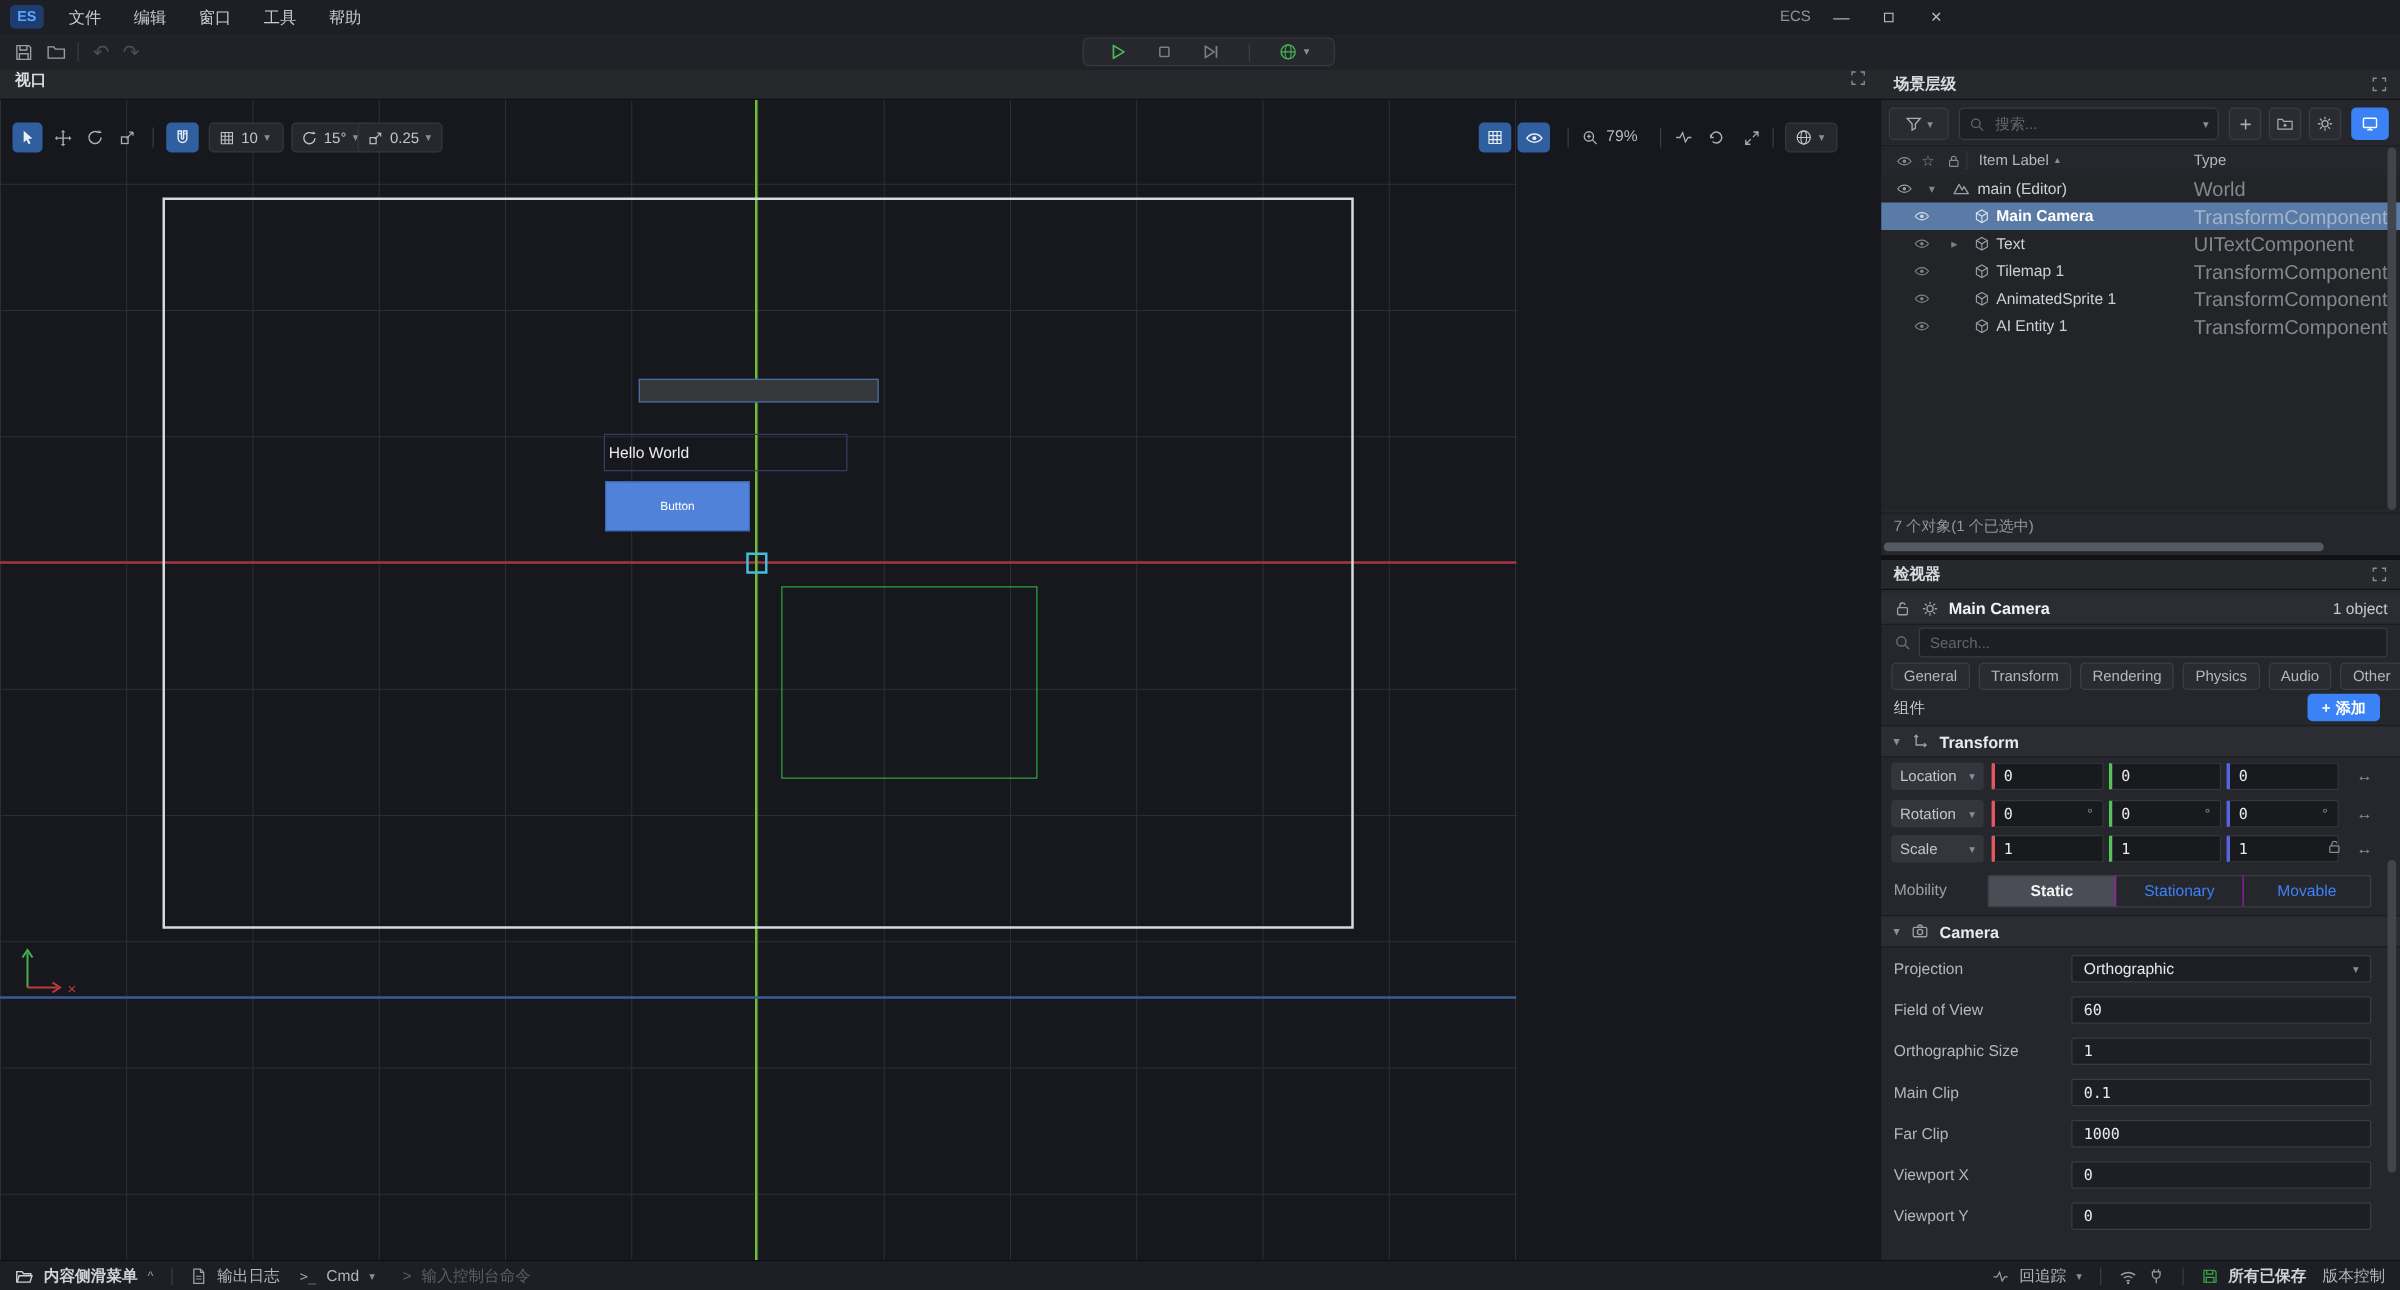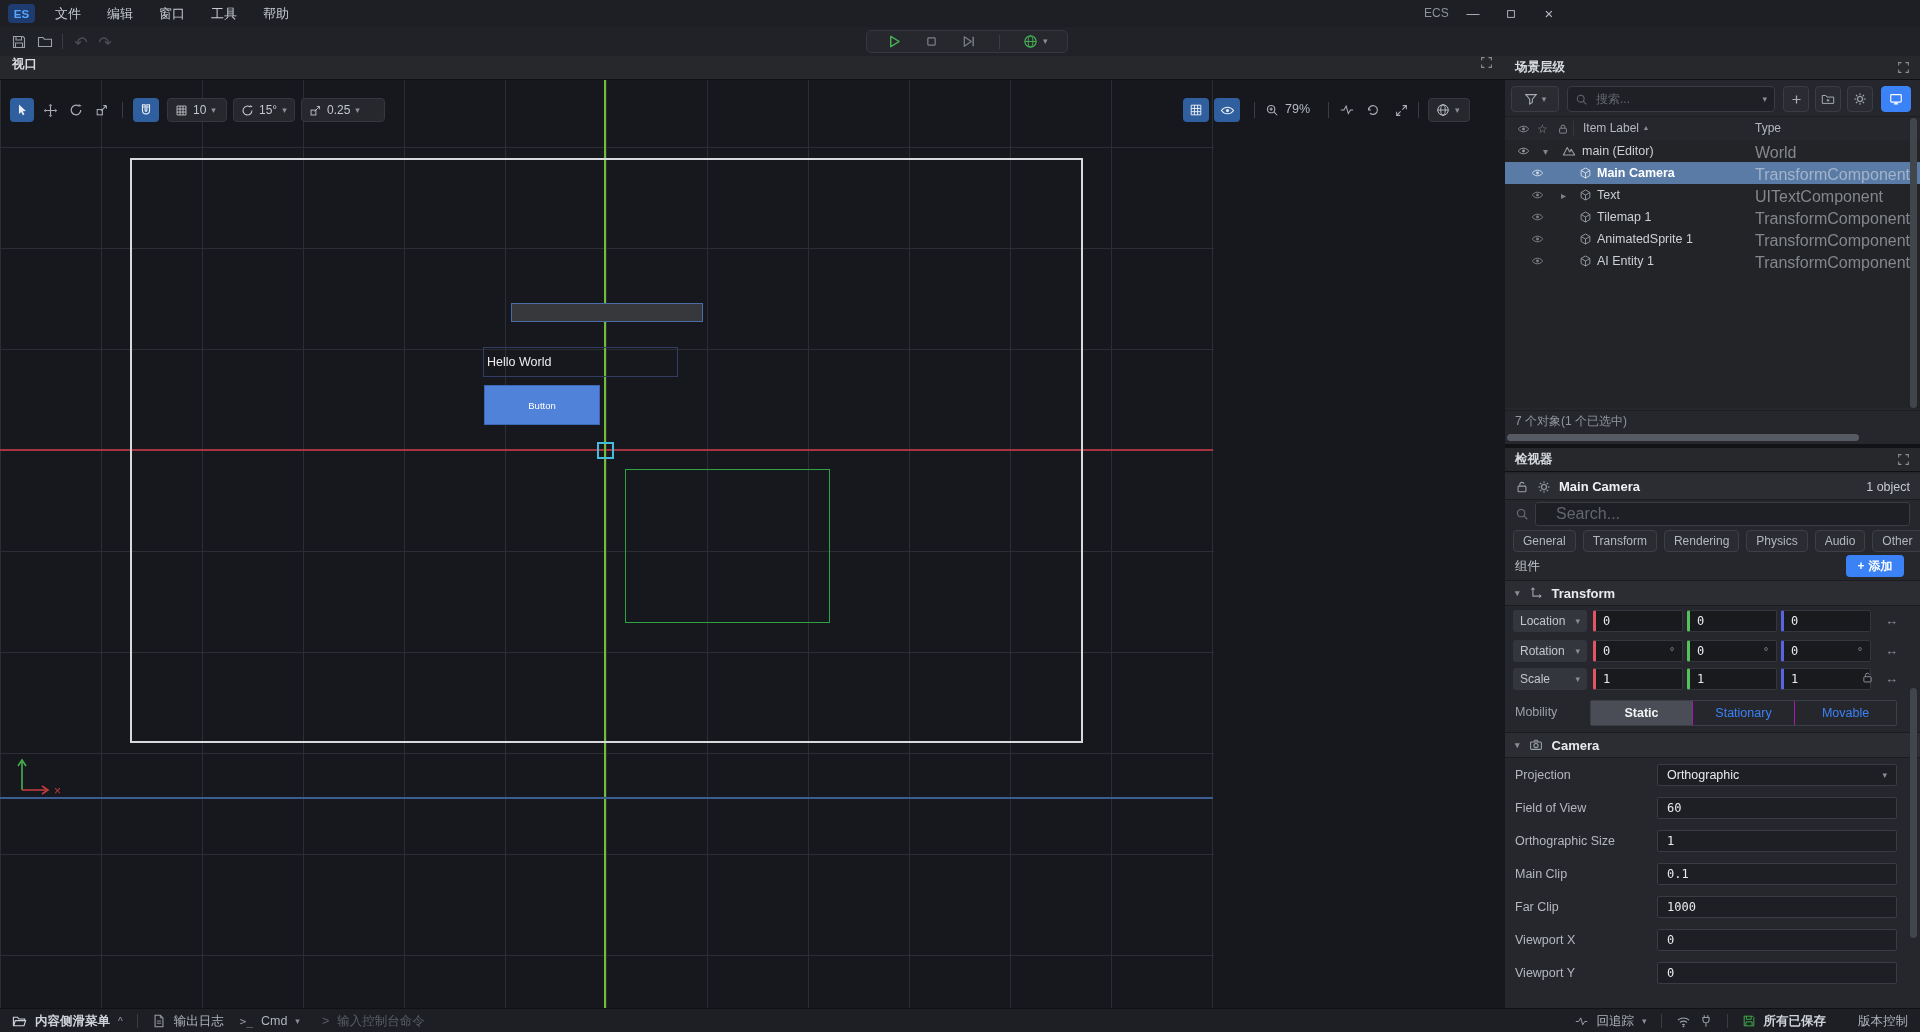--- a/index.html
+++ b/index.html
@@ -71,21 +71,21 @@
   .scrollh{position:absolute;left:2px;top:378px;width:352px;height:7px;border-radius:4px;background:#565a62;}
 
   
   .objhdr{position:absolute;left:0;top:26px;width:415px;height:26px;background:#2b2d33;border-bottom:1px solid #1a1c20;
           display:flex;align-items:center;gap:8px;padding:0 10px;box-sizing:border-box;}
   .objname{font-size:13px;font-weight:bold;color:#f0f1f3;}
   .objcount{margin-left:auto;font-size:12.5px;color:#c6cad1;}
   .isearch{position:absolute;left:0;top:54px;width:415px;height:24px;display:flex;align-items:center;gap:6px;
            padding:0 10px;box-sizing:border-box;color:#6a6e76;}
   .isearch .box{flex:1;height:22px;background:#1d1f24;border:1px solid #393c43;border-radius:3px;display:flex;align-items:center;}
-  .isearch input{flex:1;background:transparent;border:none;outline:none;color:#f0abfc;font-size:16px;padding:0 8px;min-width:0;margin-left:12px;}
+  .isearch input{flex:1;background:transparent;border:none;outline:none;color:#f0abfc;font-size:12px;padding:0 8px;min-width:0;}
   .isearch input::placeholder{color:#62666e;}
   .tabs{position:absolute;left:8px;top:82px;display:flex;gap:7px;}
   .tab{height:20px;border:1px solid #3c3f46;background:#2a2c32;border-radius:4px;padding:0 9px;font-size:12px;
        color:#b3b7be;display:flex;align-items:center;}
   .comprow{position:absolute;left:0;top:106px;width:415px;height:24px;}
   .complabel{position:absolute;left:10px;top:4px;font-size:12.5px;color:#c3c7cd;}
   .addbtn{position:absolute;right:16px;top:1px;width:58px;height:22px;background:#3b82f6;border-radius:4px;color:#fff;
           font-size:12px;display:flex;align-items:center;justify-content:center;gap:4px;font-weight:bold;}
   .sect{position:absolute;left:0;width:415px;height:26px;background:#2b2d33;border-top:1px solid #1a1c20;border-bottom:1px solid #1a1c20;
         display:flex;align-items:center;gap:9px;padding:0 10px;box-sizing:border-box;font-size:13px;font-weight:bold;color:#e8eaed;}
@@ -263,21 +263,21 @@
       <span class="chev">▾</span>
     </span>
     <span class="vdd" style="left:233px;width:62px">
       <svg class="ic" width="13" height="13" viewBox="0 0 16 16">
           <path d="M13.5 8a5.5 5.5 0 1 1-2.1-4.3" fill="none" stroke="currentColor" stroke-width="1.3"></path>
           <path d="M11 1.2l.6 2.9 2.9-.6z" fill="currentColor"></path>
         </svg>
       <span>15°</span>
       <span class="chev">▾</span>
     </span>
-    <span class="vdd" style="left:301px;width:84px">
+    <span class="vdd" style="left:286px;width:68px">
       <svg class="ic" width="13" height="13" viewBox="0 0 16 16">
           <rect x="2.5" y="7.5" width="6" height="6" fill="none" stroke="currentColor" stroke-width="1.1"></rect>
           <path d="M7 9l6-6M13 3H9.5M13 3v3.5" fill="none" stroke="currentColor" stroke-width="1.1"></path>
         </svg>
       <span>0.25</span>
       <span class="chev">▾</span>
     </span>
 
     <span class="vbtn active" style="left:1183px;width:26px">
       <svg class="ic" width="14" height="14" viewBox="0 0 16 16">
@@ -737,17 +737,17 @@
           <circle cx="8" cy="13.2" r="1" fill="currentColor"></circle>
         </svg>
       <svg class="ic" width="14" height="14" viewBox="0 0 16 16" style="color:#9aa0a8">
           <path d="M6 1.5V4M10 1.5V4M4.5 4h7v2.5a3.5 3.5 0 0 1-7 0zM8 10v4.5" fill="none" stroke="currentColor" stroke-width="1.2"></path>
         </svg>
       <span class="sb-sep"></span>
       <svg class="ic green" width="14" height="14" viewBox="0 0 16 16">
           <path d="M2.5 2.5h9.5l1.5 1.5v9.5H2.5z M5 2.5v3.5h5.5V2.5 M4.5 13.5V9h7v4.5" fill="none" stroke="currentColor" stroke-width="1.1"></path>
         </svg>
       <span class="sb-strong">所有已保存</span>
-      <span style="margin-left:24px">版本控制</span>
+      <span style="margin-left:5px">版本控制</span>
     </div>
   </div>
 
 </div>
 
 </body></html>

